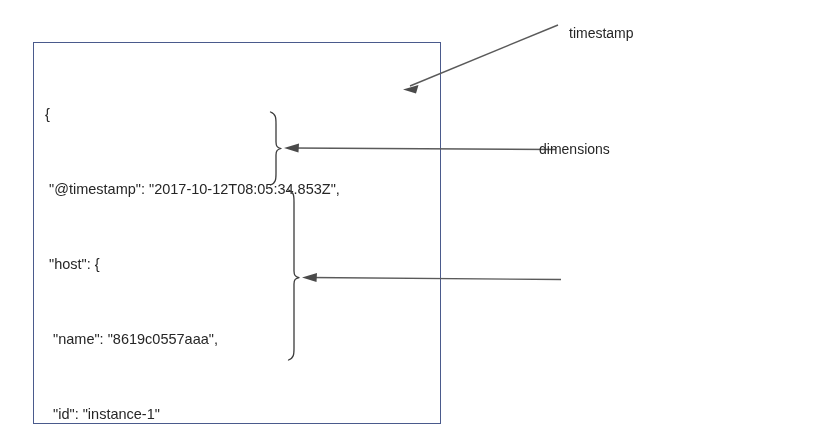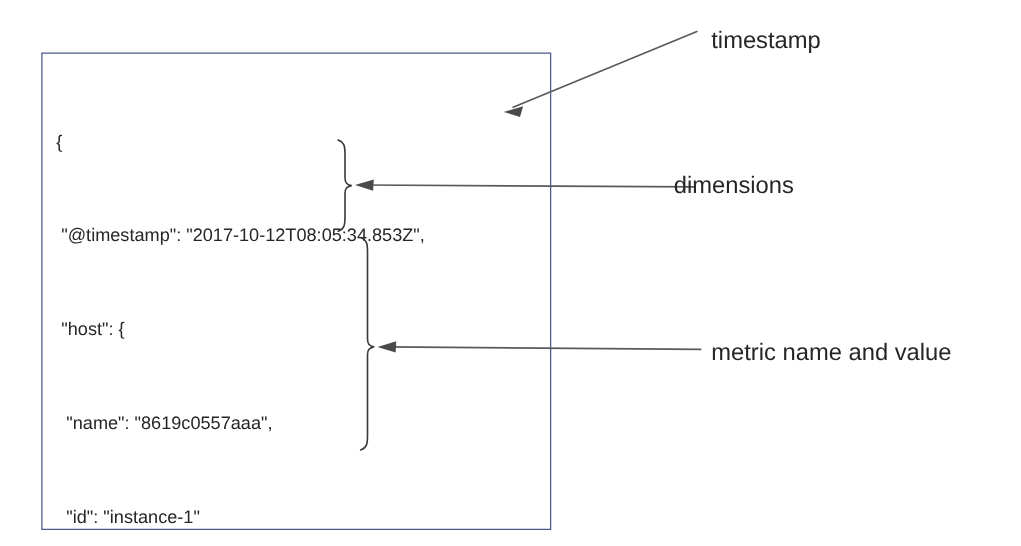--- a/index.html
+++ b/index.html
@@ -49,21 +49,21 @@
   .json-line {
     white-space: pre;
     height: 25px;
     line-height: 25px;
   }
 
   
   .anno-label {
     position: absolute;
     font-family: "Liberation Sans", sans-serif;
-    font-size: 19px;
+    font-size: 14px;
     line-height: 18px;
     color: #262626;
     white-space: nowrap;
   }
   #label-timestamp { left: 569px; top: 24px; }
   #label-dimensions { left: 539px; top: 140px; }
   #label-metric { left: 569px; top: 274px; }
 
   
   #overlay {
@@ -152,15 +152,14 @@
       <line class="arrow-line" x1="561" y1="279.5" x2="310" y2="277.5"></line>
       <polygon class="arrow-head" points="302,277.5 317,273 316.5,282"></polygon>
     </g>
 
   </svg>
 
   <div class="anno-label" id="label-timestamp">timestamp</div>
 
   <div class="anno-label" id="label-dimensions">dimensions</div>
 
-  <div class="anno-label" id="label-metric">metric name and value</div>
 
 </div>
 
 </body></html>

